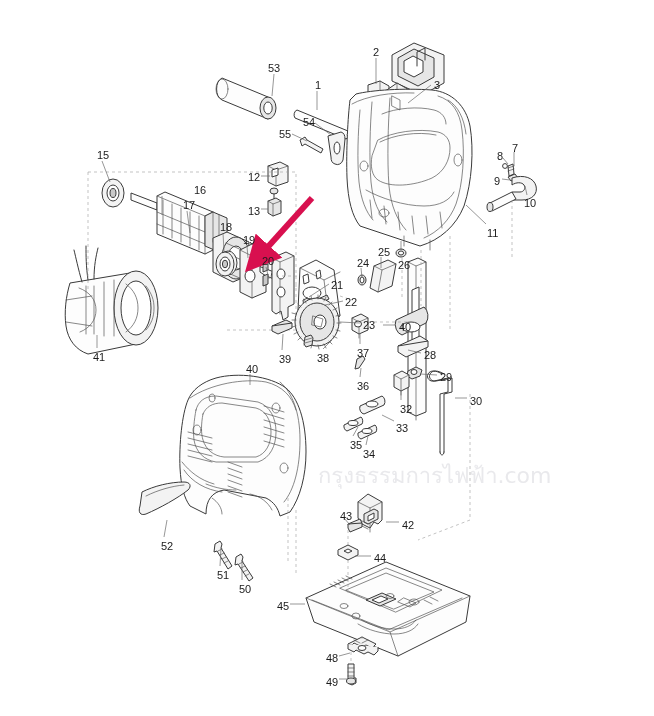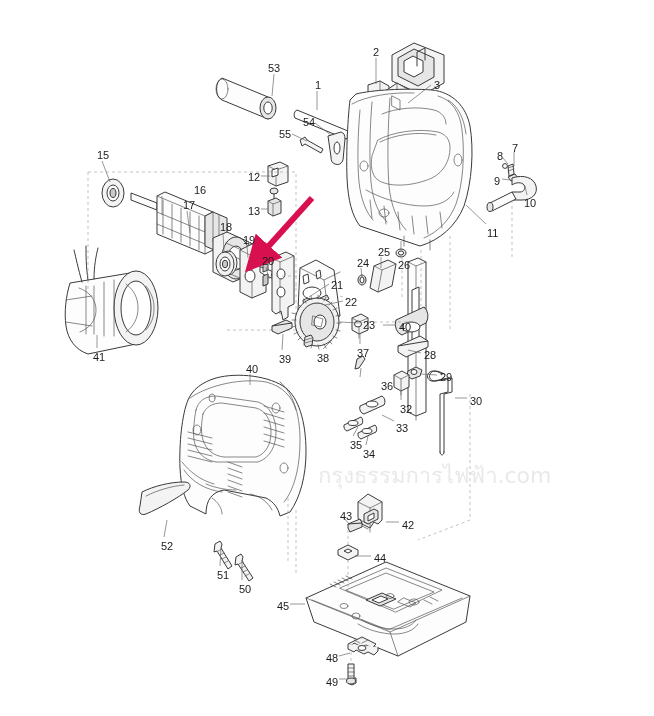--- a/index.html
+++ b/index.html
@@ -556,21 +556,21 @@
       <div class="num" style="left: 378px; top: 247px;">25</div>
       <div class="num" style="left: 398px; top: 231px; margin-top: 29px;">26</div>
       <div class="num" style="left: 399px; top: 322px;">40</div>
       <div class="num" style="left: 424px; top: 350px;">28</div>
       <div class="num" style="left: 440px; top: 372px;">29</div>
       <div class="num" style="left: 470px; top: 396px;">30</div>
       <div class="num" style="left: 400px; top: 404px;">32</div>
       <div class="num" style="left: 396px; top: 423px;">33</div>
       <div class="num" style="left: 363px; top: 449px;">34</div>
       <div class="num" style="left: 350px; top: 440px;">35</div>
-      <div class="num" style="left: 357px; top: 381px; margin-left: 24px;">36</div>
+      <div class="num" style="left: 357px; top: 381px;">36</div>
       <div class="num" style="left: 357px; top: 348px;">37</div>
       <div class="num" style="left: 317px; top: 353px;">38</div>
       <div class="num" style="left: 279px; top: 354px;">39</div>
       <div class="num" style="left: 246px; top: 364px;">40</div>
       <div class="num" style="left: 93px; top: 352px;">41</div>
       <div class="num" style="left: 402px; top: 520px;">42</div>
       <div class="num" style="left: 340px; top: 511px;">43</div>
       <div class="num" style="left: 374px; top: 553px;">44</div>
       <div class="num" style="left: 277px; top: 601px;">45</div>
       <div class="num" style="left: 326px; top: 653px;">48</div>

